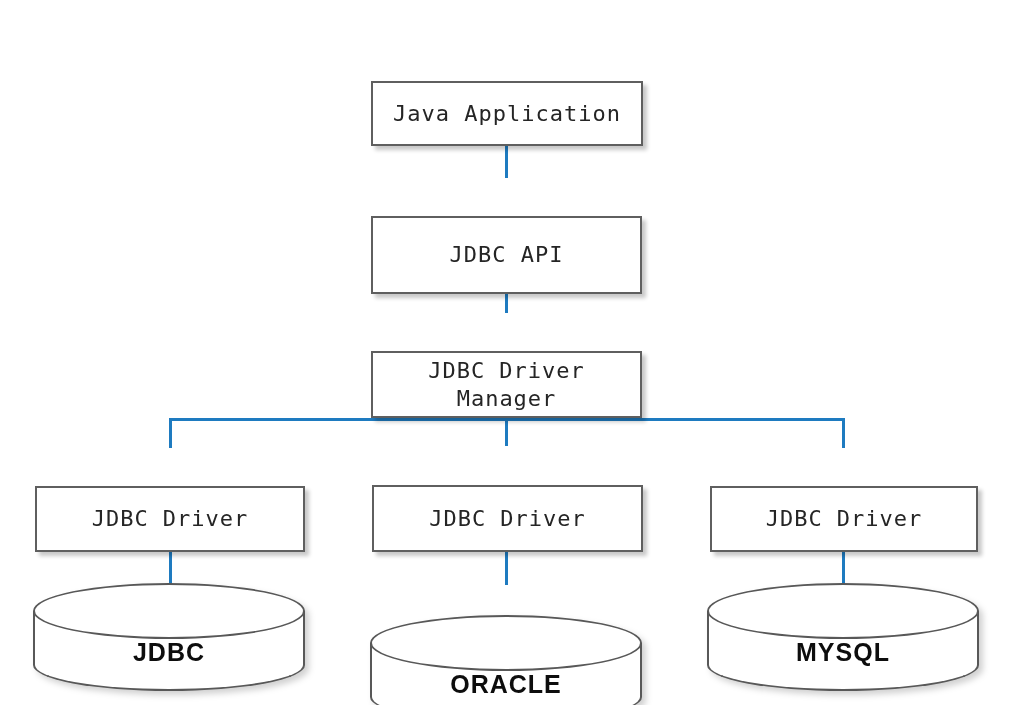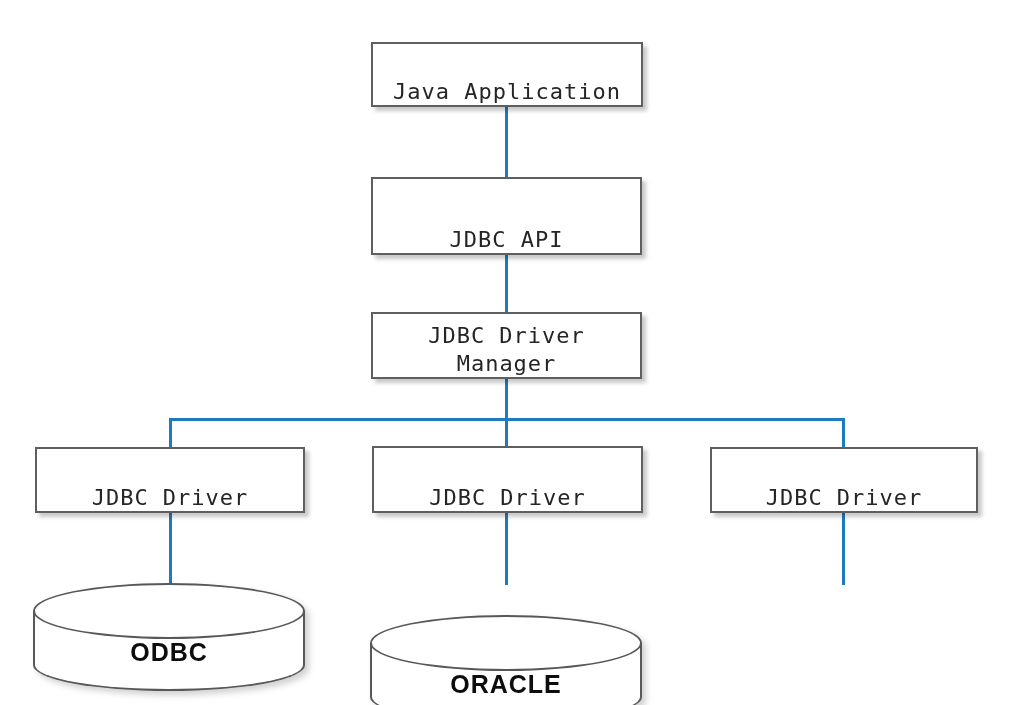--- a/index.html
+++ b/index.html
@@ -16,28 +16,29 @@
   }
   .node-box {
     position: absolute;
     box-sizing: border-box;
     background: #ffffff;
     border: 2px solid #5f5f5f;
     box-shadow: 4px 4px 4px rgba(0,0,0,0.22);
     display: flex;
     flex-direction: column;
     align-items: center;
-    justify-content: flex-end;
+    justify-content: center;
     font-family: "DejaVu Sans Mono", "Liberation Mono", monospace;
     font-size: 22px;
     color: #252525;
     letter-spacing: 1px;
     text-align: center;
     line-height: 1.25;
     z-index: 3;
+    margin-top: 39px;
   }
   .connector {
     position: absolute;
     background: #1e7bc0;
     z-index: 1;
   }
   .connector.v { width: 3px; }
   .connector.h { height: 3px; }
   .cylinder {
     position: absolute;
@@ -121,23 +122,28 @@
     <span>JDBC Driver</span>
   </div>
 
   <div class="node-box" style="left:710px; top:447px; width:268px; height:66px;">
     <span>JDBC Driver</span>
   </div>
 
   <div class="cylinder" style="left:33px; top:583px;">
     <div class="cyl-body"></div>
     <div class="cyl-top"></div>
-    <div class="cyl-label">ODBC</div>
+    <div class="cyl-label">JDBC</div>
   </div>
 
   <div class="cylinder" style="left:370px; top:615px;">
     <div class="cyl-body"></div>
     <div class="cyl-top"></div>
     <div class="cyl-label">ORACLE</div>
   </div>
 
+  <div class="cylinder" style="left:707px; top:583px;">
+    <div class="cyl-body"></div>
+    <div class="cyl-top"></div>
+    <div class="cyl-label">MYSQL</div>
+  </div>
 
 </div>
 
 </body></html>

